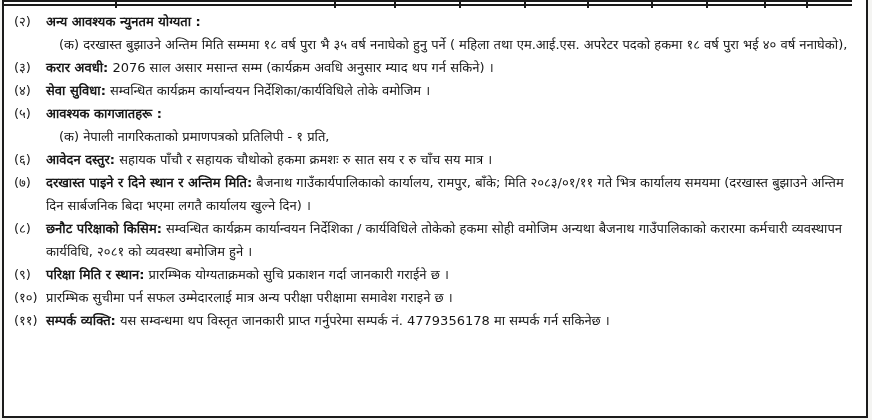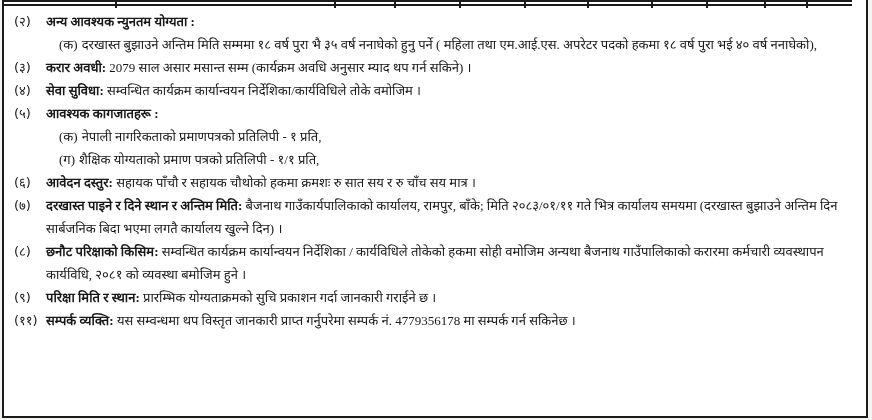--- a/index.html
+++ b/index.html
@@ -27,21 +27,21 @@
   .tick{
     position:absolute;top:0;width:2px;height:6px;background:#1b1b1b;
   }
   .content{
     position:absolute;left:0;top:8px;width:866px;
     padding:2px 10px 0 6px;box-sizing:border-box;
     font-size:13px;line-height:23px;
   }
   .row{display:flex;align-items:flex-start;}
   .num{flex:0 0 36px;padding-left:4px;box-sizing:border-box;white-space:nowrap;}
-  .body{flex:1;min-width:0;font-family:Liberation Serif, serif;}
+  .body{flex:1;min-width:0;}
   .lbl{font-weight:700;}
   .sub{padding-left:49px;}
   .sub .glyph{white-space:nowrap;margin-right:4px;}
 </style>
 </head>
 <body>
 
 <div class="sheet">
 
   <div class="table-remnant">
@@ -62,37 +62,34 @@
     <div class="row">
       <span class="num">(२)</span>
       <span class="body"><span class="lbl">अन्य आवश्यक न्युनतम योग्यता :</span></span>
     </div>
     <div class="row sub">
       <span class="body"><span class="glyph">(क)</span><span>दरखास्त बुझाउने अन्तिम मिति सम्ममा १८ वर्ष पुरा भै ३५ वर्ष ननाघेको हुनु पर्ने ( महिला तथा एम.आई.एस. अपरेटर पदको हकमा १८ वर्ष पुरा भई ४० वर्ष ननाघेको),</span></span>
     </div>
 
     <div class="row">
       <span class="num">(३)</span>
-      <span class="body"><span class="lbl">करार अवधी:</span> <span>2079 साल असार मसान्त सम्म (कार्यक्रम अवधि अनुसार म्याद थप गर्न सकिने) ।</span></span>
+      <span class="body"><span class="lbl">करार अवधी:</span> <span>2076 साल असार मसान्त सम्म (कार्यक्रम अवधि अनुसार म्याद थप गर्न सकिने) ।</span></span>
     </div>
 
     <div class="row">
       <span class="num">(४)</span>
       <span class="body"><span class="lbl">सेवा सुविधा:</span> <span>सम्वन्धित कार्यक्रम कार्यान्वयन निर्देशिका/कार्यविधिले तोके वमोजिम ।</span></span>
     </div>
 
     <div class="row">
       <span class="num">(५)</span>
       <span class="body"><span class="lbl">आवश्यक कागजातहरू :</span></span>
     </div>
     <div class="row sub">
       <span class="body"><span class="glyph">(क)</span><span>नेपाली नागरिकताको प्रमाणपत्रको प्रतिलिपी - १ प्रति,</span></span>
-    </div>
-    <div class="row sub">
-      <span class="body"><span class="glyph">(ग)</span><span>शैक्षिक योग्यताको प्रमाण पत्रको प्रतिलिपी - १/१ प्रति,</span></span>
     </div>
 
     <div class="row">
       <span class="num">(६)</span>
       <span class="body"><span class="lbl">आवेदन दस्तुर:</span> <span>सहायक पाँचौ र सहायक चौथोको हकमा क्रमशः रु सात सय र रु चाँच सय मात्र ।</span></span>
     </div>
 
     <div class="row">
       <span class="num">(७)</span>
       <span class="body"><span class="lbl">दरखास्त पाइने र दिने स्थान र अन्तिम मिति:</span> <span>बैजनाथ गाउँकार्यपालिकाको कार्यालय, रामपुर, बाँके; मिति २०८३/०१/११ गते भित्र कार्यालय समयमा (दरखास्त बुझाउने अन्तिम दिन सार्बजनिक बिदा भएमा लगतै कार्यालय खुल्ने दिन) ।</span></span>
@@ -101,20 +98,24 @@
     <div class="row">
       <span class="num">(८)</span>
       <span class="body"><span class="lbl">छनौट परिक्षाको किसिम:</span> <span>सम्वन्धित कार्यक्रम कार्यान्वयन निर्देशिका / कार्यविधिले तोकेको हकमा सोही वमोजिम अन्यथा बैजनाथ गाउँपालिकाको करारमा कर्मचारी व्यवस्थापन कार्यविधि, २०८१ को व्यवस्था बमोजिम हुने ।</span></span>
     </div>
 
     <div class="row">
       <span class="num">(९)</span>
       <span class="body"><span class="lbl">परिक्षा मिति र स्थान:</span> <span>प्रारम्भिक योग्यताक्रमको सुचि प्रकाशन गर्दा जानकारी गराईने छ ।</span></span>
     </div>
 
+    <div class="row">
+      <span class="num">(१०)</span>
+      <span class="body"><span>प्रारम्भिक सुचीमा पर्न सफल उम्मेदारलाई मात्र अन्य परीक्षा परीक्षामा समावेश गराइने छ ।</span></span>
+    </div>
 
     <div class="row">
       <span class="num">(११)</span>
       <span class="body"><span class="lbl">सम्पर्क व्यक्ति:</span> <span>यस सम्वन्धमा थप विस्तृत जानकारी प्राप्त गर्नुपरेमा सम्पर्क नं. 4779356178 मा सम्पर्क गर्न सकिनेछ ।</span></span>
     </div>
 
   </div>
 </div>
 
 </body></html>

